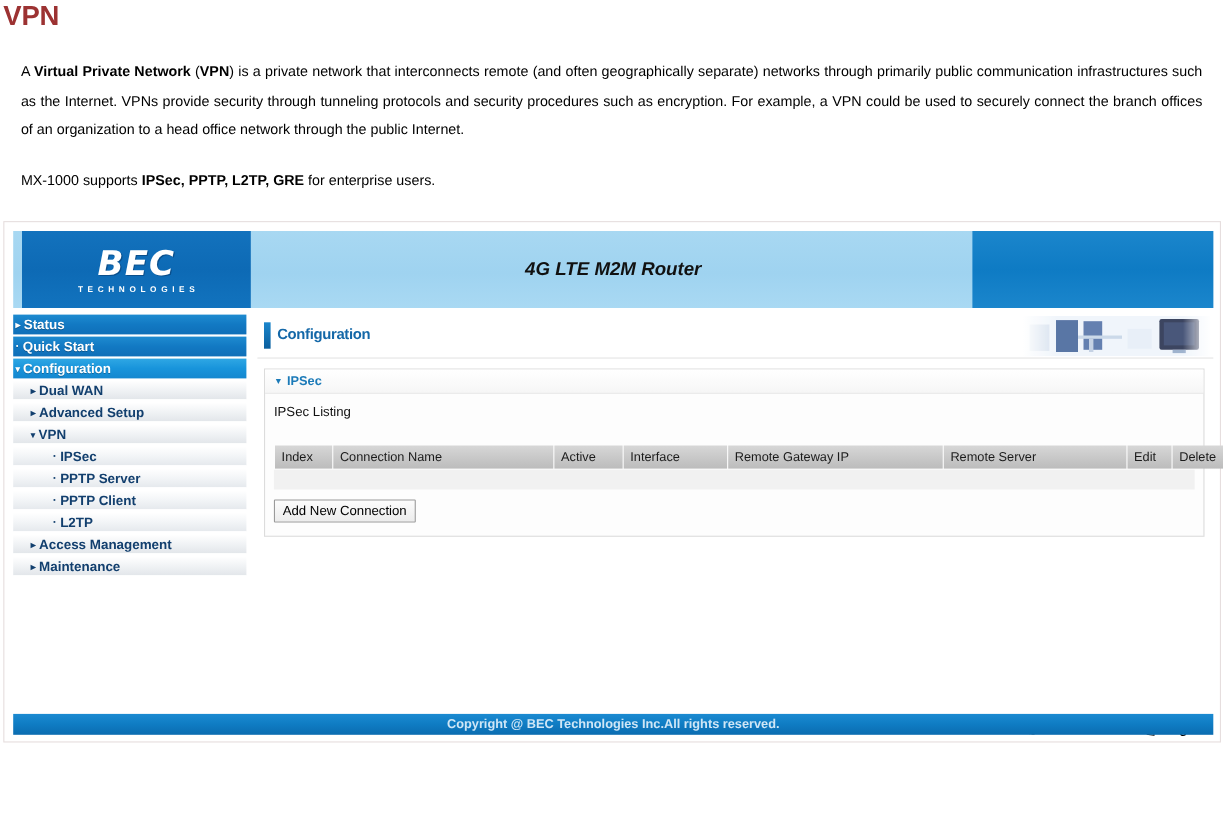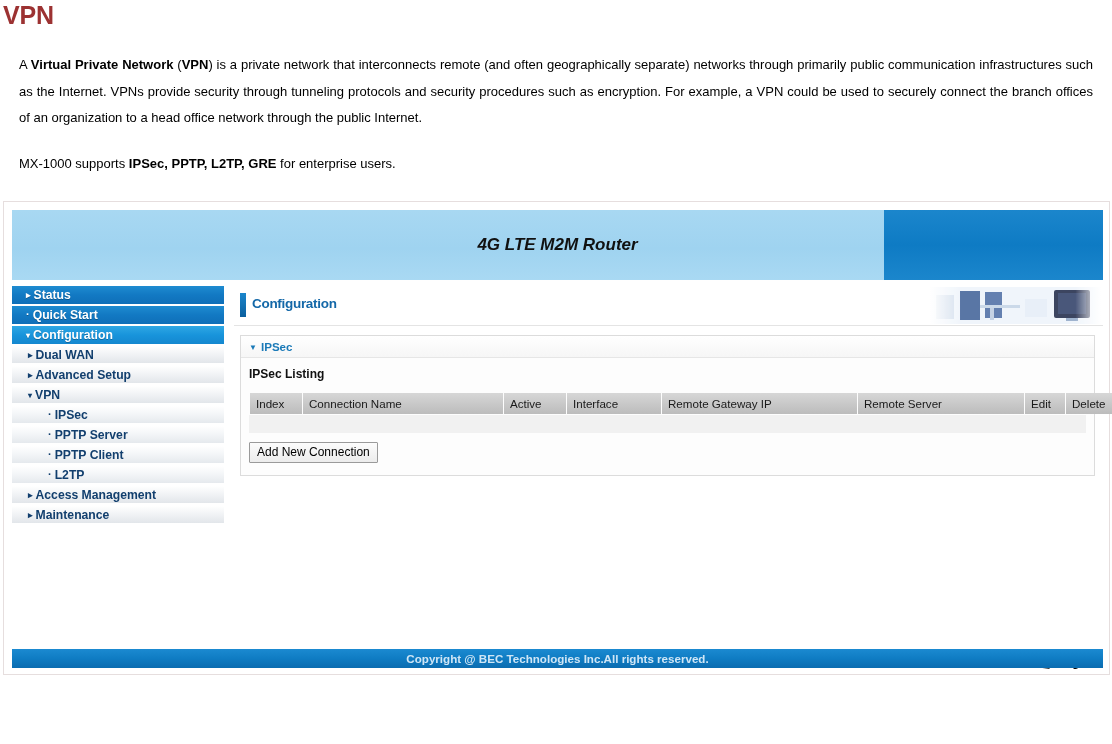--- a/index.html
+++ b/index.html
@@ -123,21 +123,21 @@
     font-size: 12.2px;
     font-weight: bold;
     margin-bottom: 2px;
     box-sizing: border-box;
     white-space: nowrap;
     overflow: hidden;
   }
   .lvl1 {
     color: #ffffff;
     background: linear-gradient(to bottom,#1e8bd0 0%, #1279c3 50%, #0f6fb8 100%);
-    padding-left: 14px;
+    padding-left: 2px;
     text-shadow: 0 1px 0 rgba(0,0,0,.25);
   }
   .lvl1.active {
     background: linear-gradient(to bottom,#2fa7e4 0%, #1894db 50%, #1487cf 100%);
   }
   .lvl2 {
     color: #123f6e;
     background: linear-gradient(to bottom,#ffffff 0%, #f2f4f6 45%, #e2e6ea 100%);
     padding-left: 16px;
     border-bottom: 1px solid #ffffff;
@@ -210,23 +210,23 @@
   }
   .panel-head .tri {
     font-size: 8px;
     margin-right: 4px;
     position: relative;
     top: -1px;
   }
   .panel-body { padding: 9px 8px 12px 8px; }
   .listing-title {
     font-size: 12px;
-    font-weight: bold;
+    font-weight: normal;
     color: #111;
-    margin-bottom: 12px;
+    margin-bottom: 24px;
   }
 
   table.ipsec {
     border-collapse: separate;
     border-spacing: 1px 0;
     width: 100%;
     table-layout: fixed;
   }
   table.ipsec th {
     background: linear-gradient(to bottom,#d7d7d7 0%, #c9c9c9 50%, #bcbcbc 100%);
@@ -299,20 +299,24 @@
 
   <h1 class="doc-title">VPN</h1>
 
   <p class="doc-para p1">A <b>Virtual Private Network</b> (<b>VPN</b>) is a private network that interconnects remote (and often geographically separate) networks through primarily public communication infrastructures such as the Internet. VPNs provide security through tunneling protocols and security procedures such as encryption. For example, a VPN could be used to securely connect the branch offices of an organization to a head office network through the public Internet.</p>
 
   <p class="doc-para p2">MX-1000 supports <b>IPSec, PPTP, L2TP, GRE</b> for enterprise users.</p>
 
   <div class="router-shot">
 
     <div class="banner">
+      <div class="logo-box">
+        <div class="logo-bec">BEC</div>
+        <div class="logo-sub">TECHNOLOGIES</div>
+      </div>
       <div class="banner-title">4G LTE M2M Router</div>
       <div class="banner-right"></div>
     </div>
 
     <div class="body-area">
 
       <div class="sidebar" id="sidebar">
           <div class="menu-item lvl1"><span class="arrow-r">▸</span><span>Status</span></div>
           <div class="menu-item lvl1"><span class="dot">·</span><span>Quick Start</span></div>
           <div class="menu-item lvl1 active"><span class="arrow-d">▾</span><span>Configuration</span></div>

